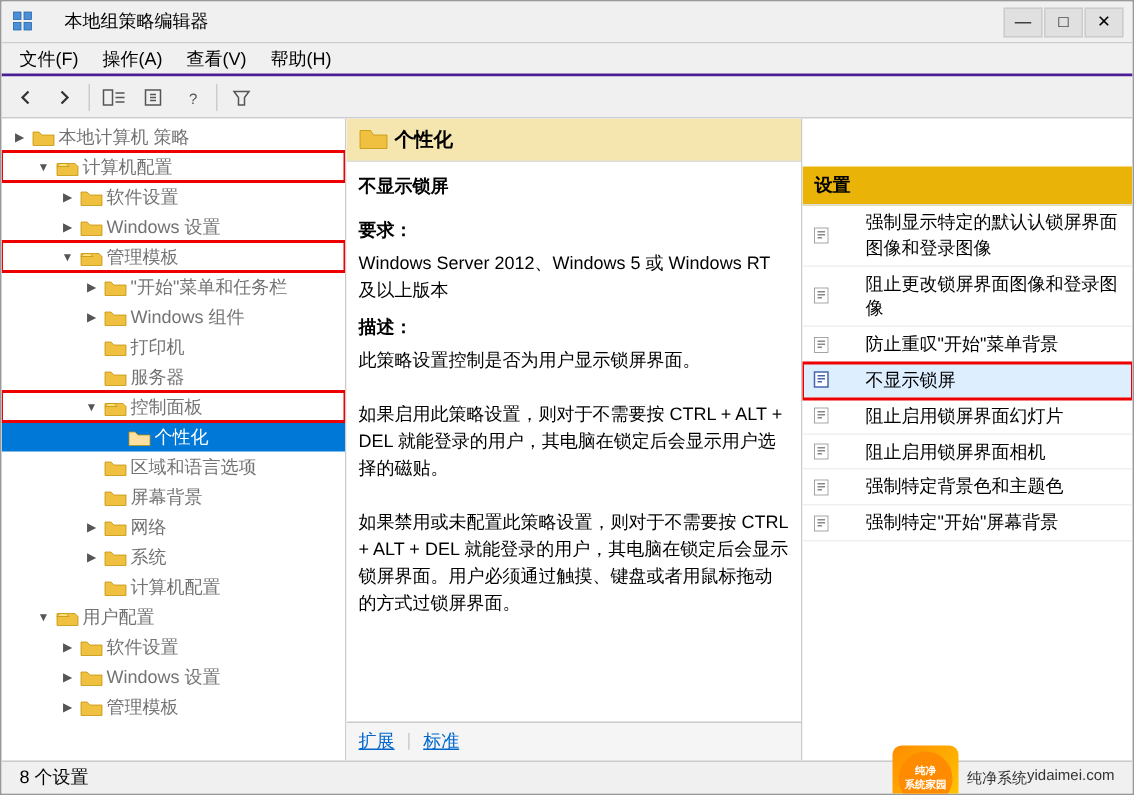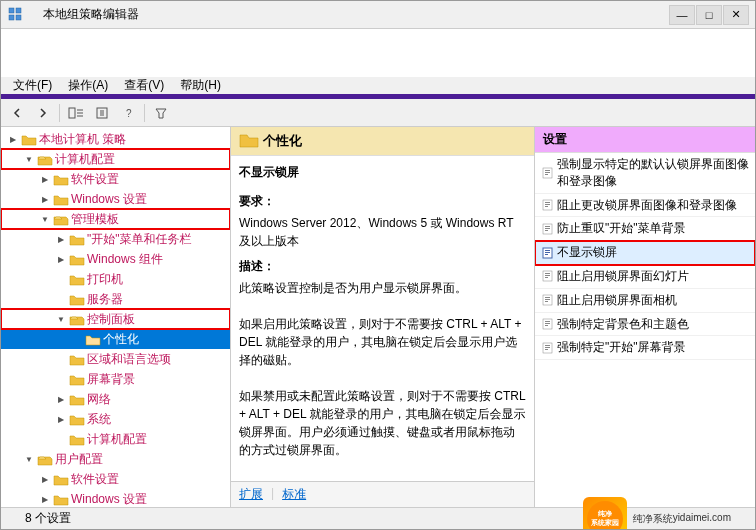--- a/index.html
+++ b/index.html
@@ -9,38 +9,38 @@
     .window { width: 756px; height: 530px; background: #ffffff; border: 1px solid #999; display: flex; flex-direction: column; overflow: hidden; }
     .title-bar { background: #f0f0f0; border-bottom: 1px solid #ccc; height: 28px; display: flex; align-items: center; justify-content: space-between; padding: 0 6px; }
     .title-bar-left { display: flex; align-items: flex-start; gap: 20px; }
     .title-icon { width: 16px; height: 16px; display: flex; align-items: center; justify-content: center; }
     .title-icon svg { width: 14px; height: 14px; }
     .title-text { font-size: 12px; color: #000; }
     .title-controls { display: flex; gap: 1px; }
     .title-btn { width: 26px; height: 20px; border: 1px solid #ccc; background: #e0e0e0; display: flex; align-items: center; justify-content: center; cursor: pointer; font-size: 11px; }
 
     
-    .menu-bar { background: #f0f0f0; border-bottom: 5px solid #4c1d95; height: 22px; display: flex; align-items: flex-start; padding: 0 4px; margin-top: 48px; }
+    .menu-bar { background: #f0f0f0; border-bottom: 2px solid #4c1d95; height: 22px; display: flex; align-items: flex-start; padding: 0 4px; }
     .menu-item { padding: 2px 8px; font-size: 12px; cursor: pointer; height: 100%; display: flex; align-items: center; }
 
     
     .toolbar { background: #f0f0f0; border-bottom: 1px solid #ccc; height: 28px; display: flex; align-items: center; padding: 0 4px; gap: 2px; }
     .toolbar-btn { width: 24px; height: 22px; border: 1px solid transparent; background: transparent; display: flex; align-items: center; justify-content: center; cursor: pointer; font-size: 12px; }
     .toolbar-separator { width: 1px; height: 18px; background: #ccc; margin: 0 2px; }
 
     
     .main-area { display: flex; flex: 1; overflow: hidden; }
 
     
     .tree-panel { width: 230px; min-width: 230px; border-right: 1px solid #ccc; overflow-y: auto; overflow-x: auto; background: #fff; padding: 2px 0; }
 
     .tree-item { display: flex; align-items: center; padding: 1px 2px; cursor: pointer; white-space: nowrap; height: 20px; }
     .expand-icon { width: 16px; height: 16px; display: flex; align-items: center; justify-content: center; font-size: 8px; color: #555; flex-shrink: 0; }
     .folder-icon { width: 16px; height: 16px; display: flex; align-items: center; justify-content: center; flex-shrink: 0; margin-right: 2px; }
-    .item-text { font-size: 12px; color: #be185d; }
+    .item-text { font-size: 12px; color: #737373; }
 
     
     .indent-0 { padding-left: 4px; }
     .indent-1 { padding-left: 20px; }
     .indent-2 { padding-left: 36px; }
     .indent-3 { padding-left: 52px; }
     .indent-4 { padding-left: 68px; }
 
     
     .desc-panel { flex: 1; border-right: 1px solid #ccc; overflow-y: auto; background: #fff; padding: 0; display: flex; flex-direction: column; }
@@ -48,27 +48,27 @@
     .desc-header-icon { width: 20px; height: 20px; flex-shrink: 0; }
     .desc-header-text { font-size: 13px; font-weight: bold; color: #000; }
     .desc-body { padding: 8px; flex: 1; overflow-y: auto; }
     .desc-section-title { font-size: 12px; font-weight: bold; color: #000; margin-bottom: 4px; }
     .desc-content { font-size: 12px; color: #000; line-height: 1.5; }
     .desc-footer { border-top: 1px solid #ccc; padding: 4px 8px; display: flex; gap: 8px; background: #f5f5f5; }
     .desc-footer-btn { font-size: 12px; color: #0066cc; cursor: pointer; text-decoration: underline; text-align: right; }
 
     
     .settings-panel { width: 220px; min-width: 220px; overflow-y: auto; background: #fff; padding: 0; }
-    .settings-header { padding: 4px 8px; font-size: 12px; font-weight: bold; color: #000; background: #f0abfc; border-bottom: 1px solid #ddd; }
-    .settings-item { display: flex; align-items: center; padding: 3px 6px; cursor: pointer; border-bottom: 1px solid #f0f0f0; gap: 0; }
+    .settings-header { padding: 4px 8px; font-size: 12px; font-weight: bold; color: #000; background: #eab308; border-bottom: 1px solid #ddd; margin-top: 32px; }
+    .settings-item { display: flex; align-items: center; padding: 3px 6px; cursor: pointer; border-bottom: 1px solid #f0f0f0; gap: 20px; }
     .settings-icon { width: 16px; height: 16px; flex-shrink: 0; display: flex; align-items: center; justify-content: center; }
     .settings-item-text { font-size: 12px; color: #000; line-height: 1.4; }
 
     
-    .status-bar { background: #f0f0f0; border-top: 1px solid #ccc; height: 22px; display: flex; align-items: center; padding: 0 24px; justify-content: space-between; }
+    .status-bar { background: #f0f0f0; border-top: 1px solid #ccc; height: 22px; display: flex; align-items: center; padding: 0 12px; justify-content: space-between; }
     .status-text { font-size: 12px; color: #000; }
     .status-logo { display: flex; align-items: center; gap: 4px; }
 
     
     ::-webkit-scrollbar { width: 12px; height: 12px; }
     ::-webkit-scrollbar-track { background: #f0f0f0; }
     ::-webkit-scrollbar-thumb { background: #c0c0c0; border: 2px solid #f0f0f0; }
   </style>
 </head>
 <body>

